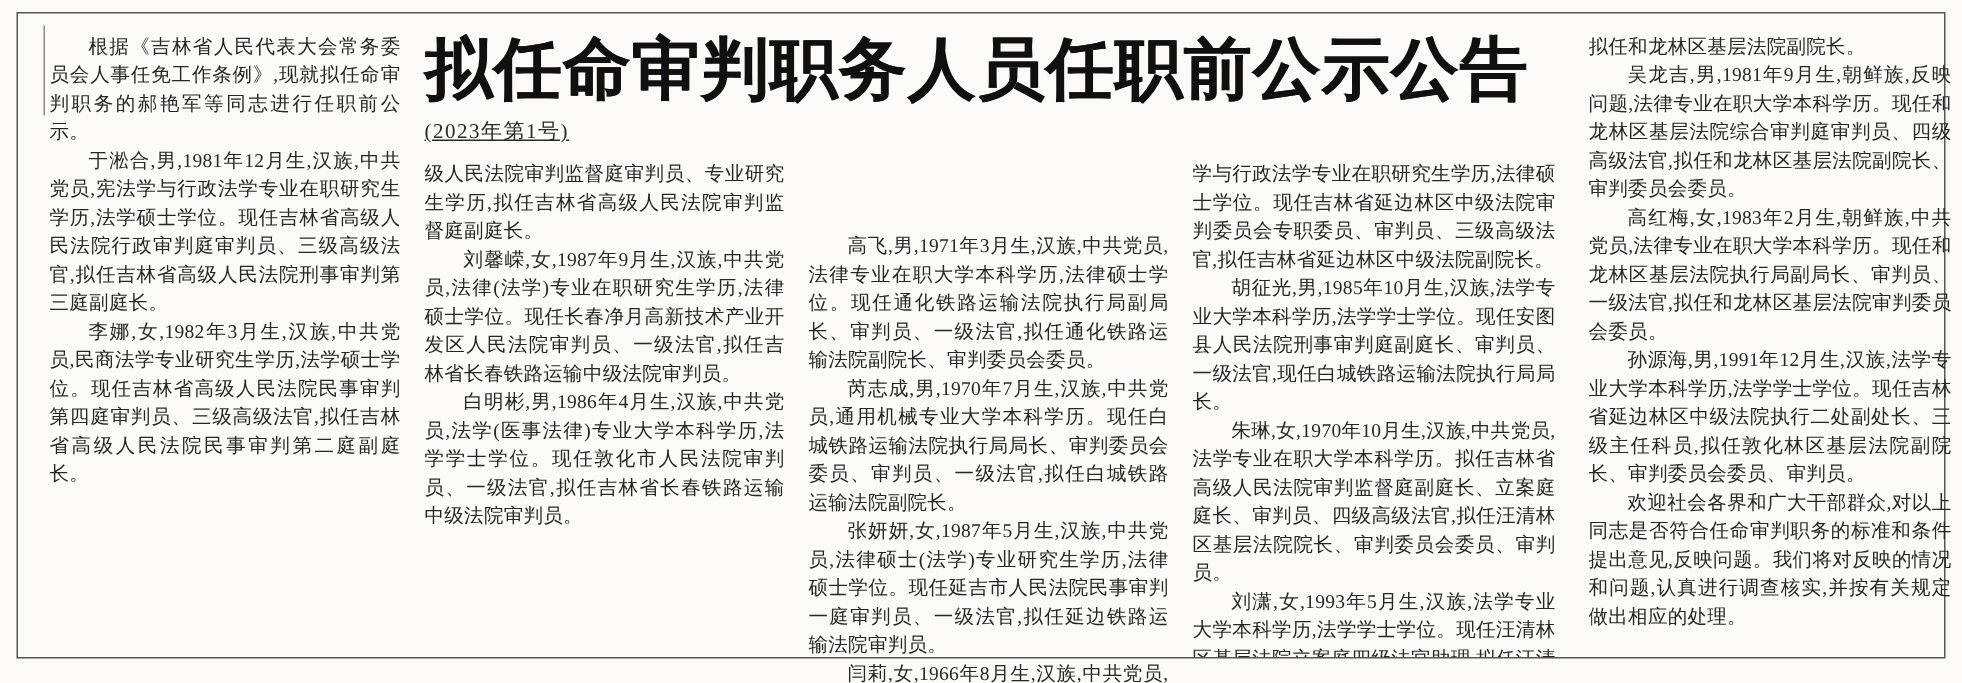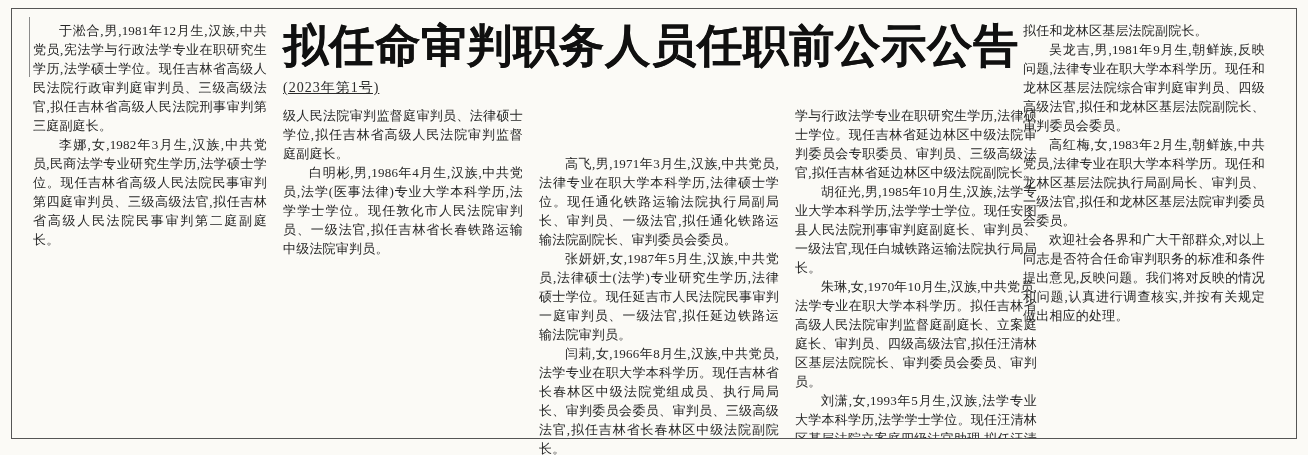--- a/index.html
+++ b/index.html
@@ -35,21 +35,21 @@
     letter-spacing:0.2px;
   }
   .col p { margin:0; }
   .col p.p   { text-indent:2em; }
   .col p.c   { text-indent:0; }
 
   .col1 { left:33px;  top:21px;  width:234px; height:416px; }
   .col2 { left:283px; top:106px; width:240px; height:332px; }
   .col3 { left:539px; top:106px; width:240px; height:332px;margin-top:48px; }
   .col4 { left:795px; top:106px; width:242px; height:332px; }
-  .col5 { left:1023px;top:21px;  width:242px; height:416px; }
+  .col5 { left:1059px;top:21px;  width:242px; height:416px; }
 
   .masthead {
     position:absolute;
     left:283px; top:20px;
     width:754px;
     text-align:left;
   }
   .headline {
     font-size:45px;
     line-height:52px;
@@ -73,37 +73,41 @@
 <div class="page">
   <div class="frame"></div>
   <div class="inner-rule"></div>
 
   <div class="masthead">
     <div class="headline">拟任命审判职务人员任职前公示公告</div>
     <div class="issue">(2023年第1号)</div>
   </div>
 
   <div class="col col1">
+      <p class="p">根据《吉林省人民代表大会常务委员会人事任免工作条例》,现就拟任命审判职务的郝艳军等同志进行任职前公示。</p>
       <p class="p">于淞合,男,1981年12月生,汉族,中共党员,宪法学与行政法学专业在职研究生学历,法学硕士学位。现任吉林省高级人民法院行政审判庭审判员、三级高级法官,拟任吉林省高级人民法院刑事审判第三庭副庭长。</p>
       <p class="p">李娜,女,1982年3月生,汉族,中共党员,民商法学专业研究生学历,法学硕士学位。现任吉林省高级人民法院民事审判第四庭审判员、三级高级法官,拟任吉林省高级人民法院民事审判第二庭副庭长。</p>
     </div>
   <div class="col col2">
-      <p class="c">级人民法院审判监督庭审判员、法律硕士学位,拟任吉林省高级人民法院审判监督庭副庭长。</p>
+      <p class="c">级人民法院审判监督庭审判员、专业研究生学历,拟任吉林省高级人民法院审判监督庭副庭长。</p>
+      <p class="p">刘馨嵘,女,1987年9月生,汉族,中共党员,法律(法学)专业在职研究生学历,法律硕士学位。现任长春净月高新技术产业开发区人民法院审判员、一级法官,拟任吉林省长春铁路运输中级法院审判员。</p>
       <p class="p">白明彬,男,1986年4月生,汉族,中共党员,法学(医事法律)专业大学本科学历,法学学士学位。现任敦化市人民法院审判员、一级法官,拟任吉林省长春铁路运输中级法院审判员。</p>
     </div>
   <div class="col col3">
       <p class="p">高飞,男,1971年3月生,汉族,中共党员,法律专业在职大学本科学历,法律硕士学位。现任通化铁路运输法院执行局副局长、审判员、一级法官,拟任通化铁路运输法院副院长、审判委员会委员。</p>
+      <p class="p">芮志成,男,1970年7月生,汉族,中共党员,通用机械专业大学本科学历。现任白城铁路运输法院执行局局长、审判委员会委员、审判员、一级法官,拟任白城铁路运输法院副院长。</p>
       <p class="p">张妍妍,女,1987年5月生,汉族,中共党员,法律硕士(法学)专业研究生学历,法律硕士学位。现任延吉市人民法院民事审判一庭审判员、一级法官,拟任延边铁路运输法院审判员。</p>
       <p class="p">闫莉,女,1966年8月生,汉族,中共党员,法学专业在职大学本科学历。现任吉林省长春林区中级法院党组成员、执行局局长、审判委员会委员、审判员、三级高级法官,拟任吉林省长春林区中级法院副院长。</p>
     </div>
   <div class="col col4">
       <p class="c">学与行政法学专业在职研究生学历,法律硕士学位。现任吉林省延边林区中级法院审判委员会专职委员、审判员、三级高级法官,拟任吉林省延边林区中级法院副院长。</p>
       <p class="p">胡征光,男,1985年10月生,汉族,法学专业大学本科学历,法学学士学位。现任安图县人民法院刑事审判庭副庭长、审判员、一级法官,现任白城铁路运输法院执行局局长。</p>
       <p class="p">朱琳,女,1970年10月生,汉族,中共党员,法学专业在职大学本科学历。拟任吉林省高级人民法院审判监督庭副庭长、立案庭庭长、审判员、四级高级法官,拟任汪清林区基层法院院长、审判委员会委员、审判员。</p>
       <p class="p">刘潇,女,1993年5月生,汉族,法学专业大学本科学历,法学学士学位。现任汪清林区基层法院立案庭四级法官助理,拟任汪清林区基层法院审判员。</p>
     </div>
   <div class="col col5">
       <p class="c">拟任和龙林区基层法院副院长。</p>
       <p class="p">吴龙吉,男,1981年9月生,朝鲜族,反映问题,法律专业在职大学本科学历。现任和龙林区基层法院综合审判庭审判员、四级高级法官,拟任和龙林区基层法院副院长、审判委员会委员。</p>
       <p class="p">高红梅,女,1983年2月生,朝鲜族,中共党员,法律专业在职大学本科学历。现任和龙林区基层法院执行局副局长、审判员、一级法官,拟任和龙林区基层法院审判委员会委员。</p>
+      <p class="p">孙源海,男,1991年12月生,汉族,法学专业大学本科学历,法学学士学位。现任吉林省延边林区中级法院执行二处副处长、三级主任科员,拟任敦化林区基层法院副院长、审判委员会委员、审判员。</p>
       <p class="p">欢迎社会各界和广大干部群众,对以上同志是否符合任命审判职务的标准和条件提出意见,反映问题。我们将对反映的情况和问题,认真进行调查核实,并按有关规定做出相应的处理。</p>
     </div>
 </div>
 
 </body></html>

